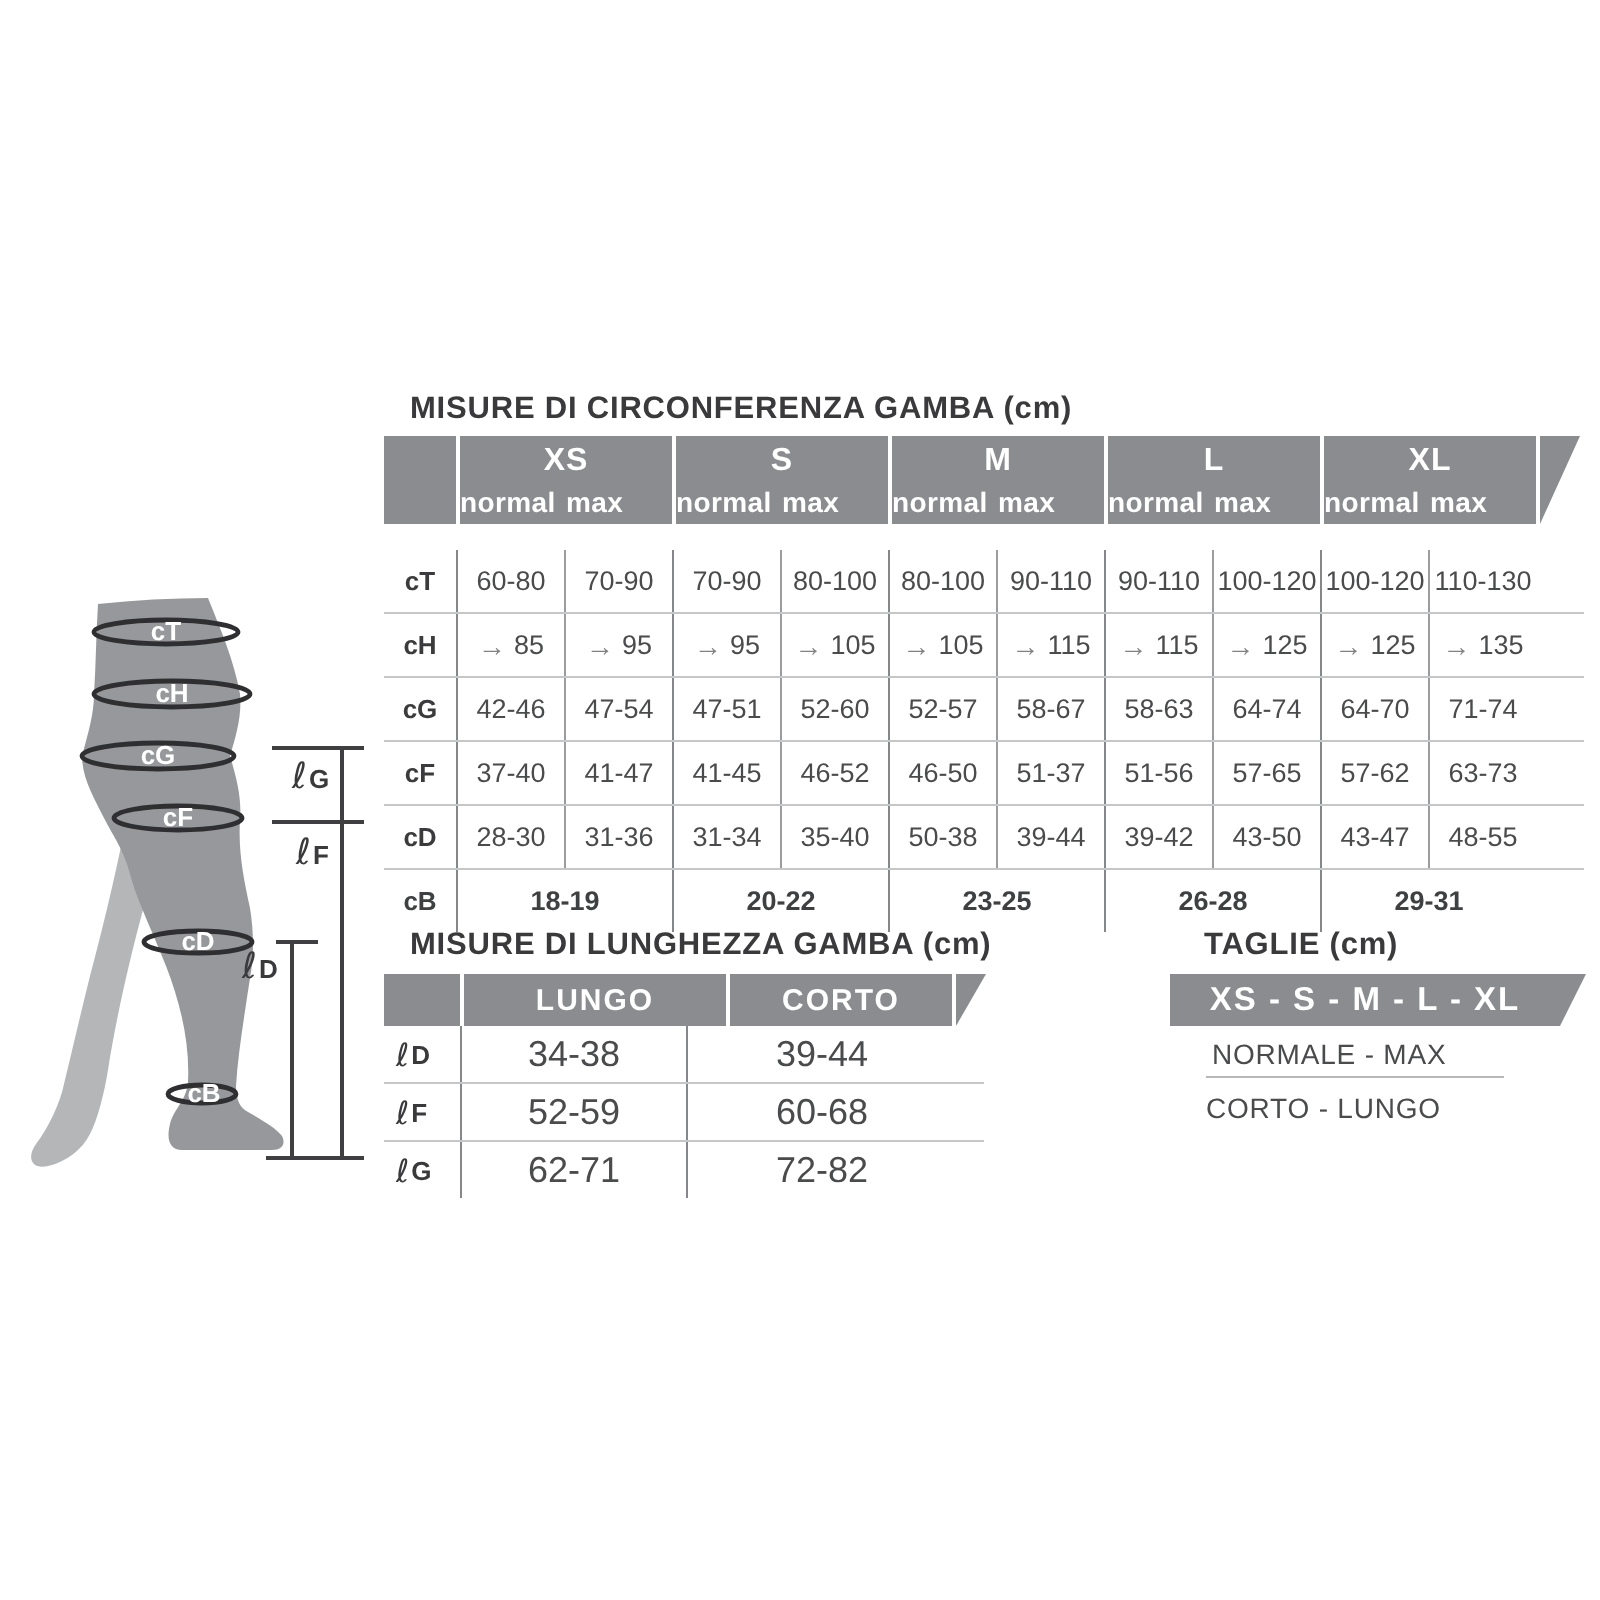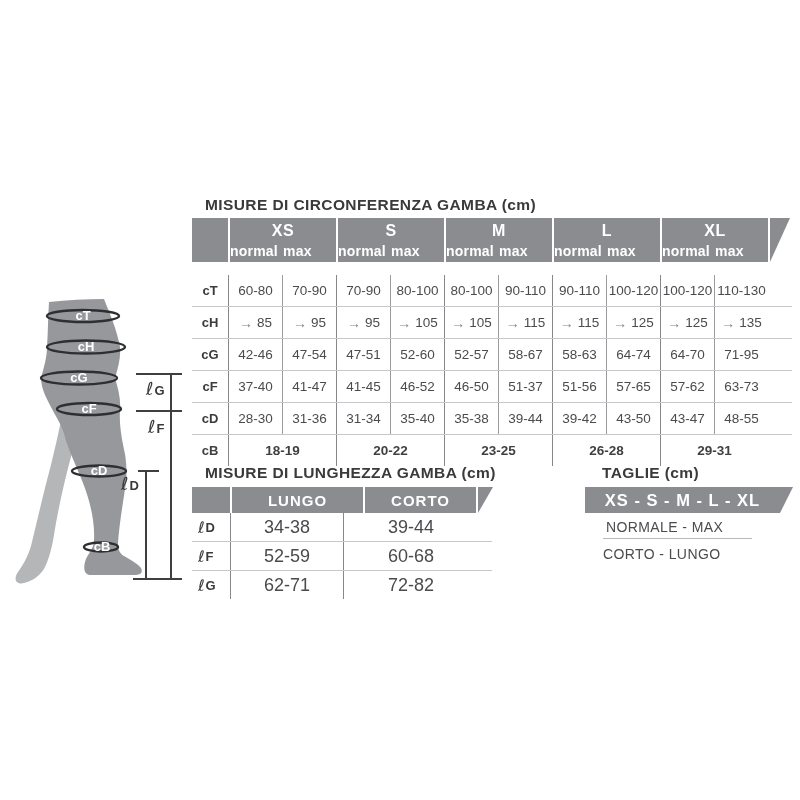--- a/index.html
+++ b/index.html
@@ -134,42 +134,42 @@
           <div class="t-cell t-label">cG</div>
           <div class="t-cell">42-46</div>
           <div class="t-cell inner">47-54</div>
           <div class="t-cell">47-51</div>
           <div class="t-cell inner">52-60</div>
           <div class="t-cell">52-57</div>
           <div class="t-cell inner">58-67</div>
           <div class="t-cell">58-63</div>
           <div class="t-cell inner">64-74</div>
           <div class="t-cell">64-70</div>
-          <div class="t-cell inner">71-95</div>
+          <div class="t-cell inner">71-74</div>
         </div>
         <div class="t-row">
           <div class="t-cell t-label">cF</div>
           <div class="t-cell">37-40</div>
           <div class="t-cell inner">41-47</div>
           <div class="t-cell">41-45</div>
           <div class="t-cell inner">46-52</div>
           <div class="t-cell">46-50</div>
           <div class="t-cell inner">51-37</div>
           <div class="t-cell">51-56</div>
           <div class="t-cell inner">57-65</div>
           <div class="t-cell">57-62</div>
           <div class="t-cell inner">63-73</div>
         </div>
         <div class="t-row">
           <div class="t-cell t-label">cD</div>
           <div class="t-cell">28-30</div>
           <div class="t-cell inner">31-36</div>
           <div class="t-cell">31-34</div>
           <div class="t-cell inner">35-40</div>
-          <div class="t-cell">35-38</div>
+          <div class="t-cell">50-38</div>
           <div class="t-cell inner">39-44</div>
           <div class="t-cell">39-42</div>
           <div class="t-cell inner">43-50</div>
           <div class="t-cell">43-47</div>
           <div class="t-cell inner">48-55</div>
         </div>
         <div class="t-row merged">
           <div class="t-cell t-label">cB</div>
           <div class="t-cell">18-19</div>
           <div class="t-cell">20-22</div>

